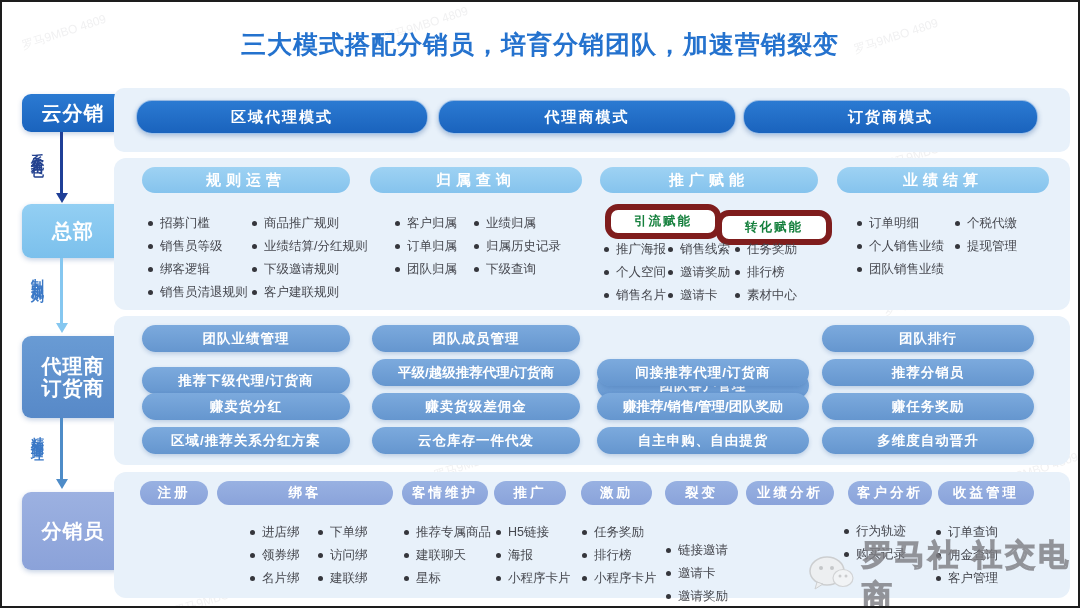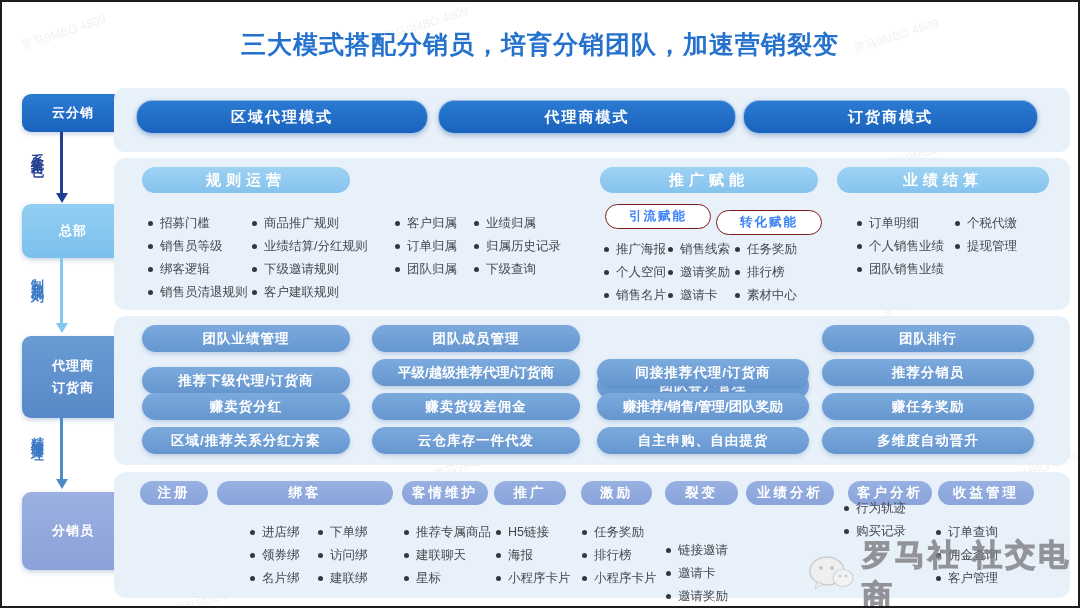--- a/index.html
+++ b/index.html
@@ -7,21 +7,21 @@
         border:2px solid #1d1d1d;box-sizing:border-box;
         font-family:"Liberation Sans","DejaVu Sans",sans-serif;}
   .title{position:absolute;left:0;right:0;top:26px;text-align:center;
          font-size:25px;font-weight:bold;color:#2472ce;letter-spacing:1px;}
   
   .wm{position:absolute;transform:rotate(-18deg);font-size:12px;
       color:rgba(110,110,120,0.10);white-space:nowrap;pointer-events:none;}
   
   .node{position:absolute;left:20px;width:102px;border-radius:9px;color:#fff;
         font-weight:bold;display:flex;flex-direction:column;align-items:center;
-        justify-content:center;font-size:13px;letter-spacing:1px;
+        justify-content:center;font-size:20px;letter-spacing:1px;
         box-shadow:0 2px 5px rgba(30,80,150,.25);}
   .vlabel{position:absolute;left:26px;writing-mode:vertical-rl;font-size:13px;
           font-weight:bold;letter-spacing:4px;}
   .edge{position:absolute;left:58px;width:3px;}
   .edge .head{position:absolute;left:-4px;bottom:-9px;width:0;height:0;
               border-left:6px solid transparent;border-right:6px solid transparent;
               border-top-width:10px;border-top-style:solid;}
   
   .band{position:absolute;left:112px;width:956px;background:#e8f1fa;border-radius:12px;}
   
@@ -30,21 +30,21 @@
         align-items:center;justify-content:center;
         background:linear-gradient(180deg,#2b7ad2,#1a63bd);
         border:1px solid rgba(255,255,255,.55);
         box-shadow:0 2px 5px rgba(20,70,140,.3);}
   
   .hdr2{position:absolute;height:26px;border-radius:13px;color:#fff;font-size:15px;
         font-weight:bold;letter-spacing:5px;display:flex;align-items:center;
         justify-content:center;background:linear-gradient(180deg,#9ed2f3,#85c3ed);}
   
   .pill{position:absolute;height:23px;border-radius:13px;background:#ffffff;
-        border:1px solid #7f1d1d;color:#3b82f6;font-size:12.5px;font-weight:bold;
+        border:6px solid #7f1d1d;color:#15803d;font-size:12.5px;font-weight:bold;
         display:flex;align-items:center;justify-content:center;letter-spacing:2px;}
   
   .list{position:absolute;margin:0;padding:0;font-size:12.5px;color:#46484f;}
   .list li{list-style:none;height:23px;display:flex;align-items:center;white-space:nowrap;}
   .list li::before{content:"";width:5px;height:5px;border-radius:50%;
                    background:#35363c;margin-right:7px;flex:none;}
   
   .btn3{position:absolute;height:27px;border-radius:14px;color:#fff;font-size:13.5px;
         font-weight:bold;display:flex;align-items:center;justify-content:center;
         background:linear-gradient(180deg,#7caadd,#6596cf);letter-spacing:1px;
@@ -111,20 +111,21 @@
   </div>
 
   <div class="band" style="top:86px;height:64px;border-radius:10px;"></div>
   <div class="mode" style="left:134px;width:290px;">区域代理模式</div>
   <div class="mode" style="left:436px;width:296px;">代理商模式</div>
   <div class="mode" style="left:741px;width:293px;">订货商模式</div>
 
   <div class="band" style="top:156px;height:152px;"></div>
 
   <div class="hdr2" style="left:140px;width:208px;top:165px;">规则运营</div>
+  <div class="hdr2" style="left:368px;width:212px;top:165px;">归属查询</div>
   <div class="hdr2" style="left:598px;width:218px;top:165px;">推广赋能</div>
   <div class="hdr2" style="left:835px;width:212px;top:165px;">业绩结算</div>
 
   <ul class="list" style="left:146px;top:210px;">
     <li>招募门槛</li>
     <li>销售员等级</li>
     <li>绑客逻辑</li>
     <li>销售员清退规则</li>
   </ul>
   <ul class="list" style="left:250px;top:210px;">
@@ -231,21 +232,21 @@
   <ul class="list" style="left:580px;top:519px;">
     <li>任务奖励</li>
     <li>排行榜</li>
     <li>小程序卡片</li>
   </ul>
   <ul class="list" style="left:664px;top:537px;">
     <li>链接邀请</li>
     <li>邀请卡</li>
     <li>邀请奖励</li>
   </ul>
-  <ul class="list" style="left:842px;top:495px;">
+  <ul class="list" style="left:842px;top:518px;">
     <li>行为轨迹</li>
     <li>购买记录</li>
   </ul>
   <ul class="list" style="left:934px;top:519px;">
     <li>订单查询</li>
     <li>佣金查询</li>
     <li>客户管理</li>
   </ul>
 
   <div class="brand">

